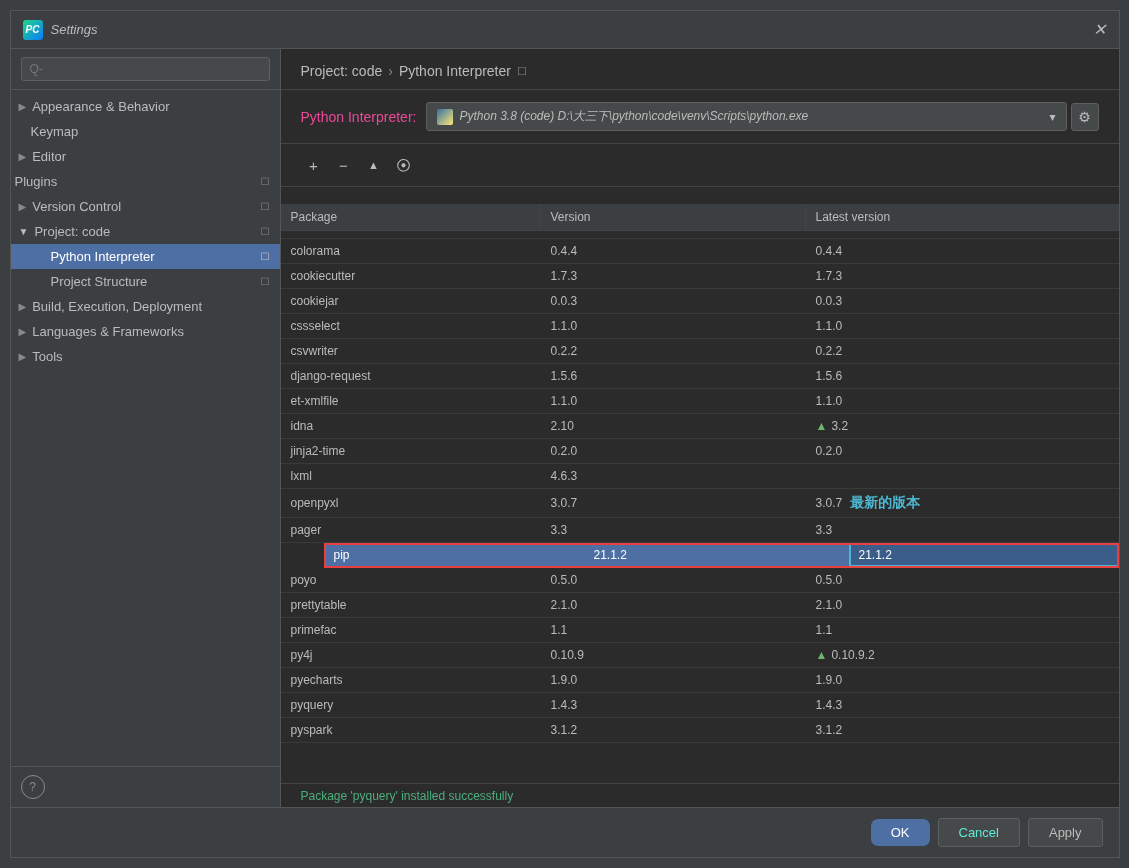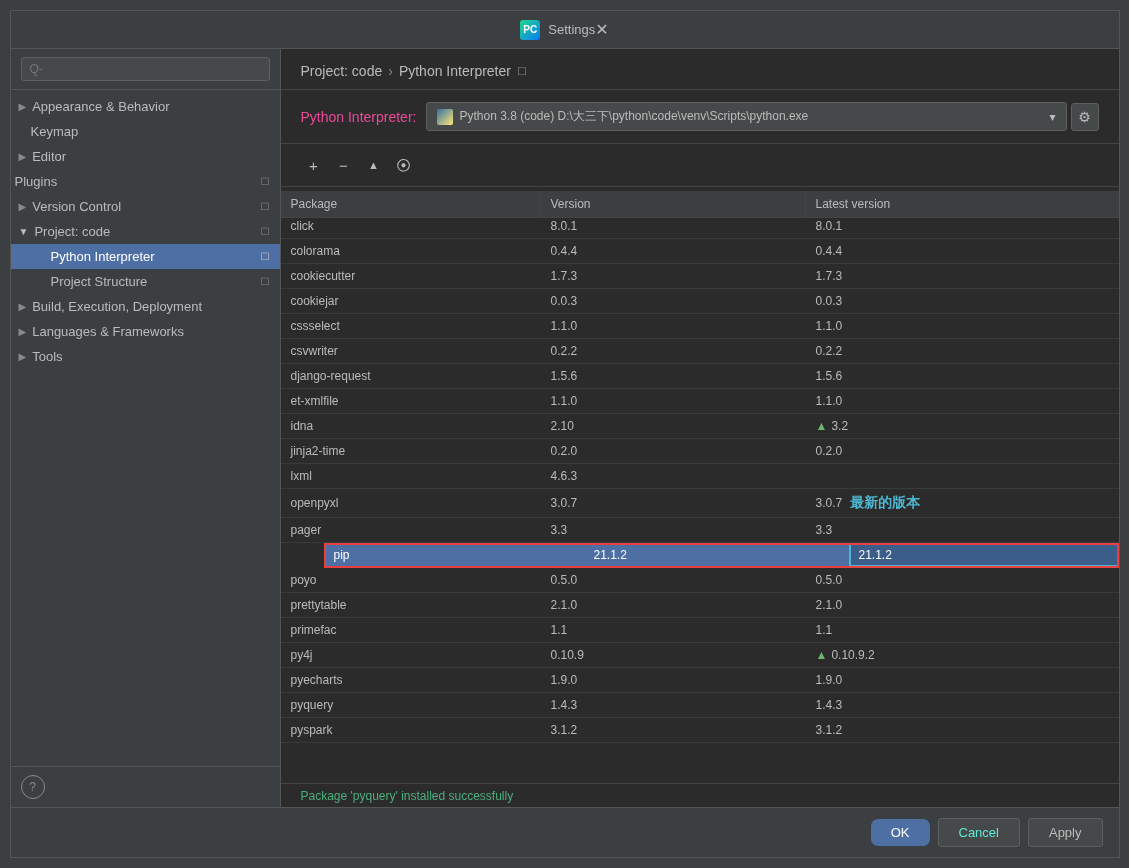--- a/index.html
+++ b/index.html
@@ -22,24 +22,25 @@
       border: 1px solid #555555;
       display: flex;
       flex-direction: column;
       position: relative;
     }
     .title-bar {
       height: 38px;
       background: #3c3f41;
       display: flex;
       align-items: center;
-      justify-content: center;
+      justify-content: space-between;
       padding: 0 12px;
       border-bottom: 1px solid #555555;
       flex-shrink: 0;
+      font-style: italic;
     }
     .title-bar-left {
       display: flex;
       align-items: center;
       gap: 8px;
     }
     .title-logo {
       width: 20px;
       height: 20px;
       background: linear-gradient(135deg, #21d789, #087cfa);
@@ -204,20 +205,21 @@
       display: flex;
       align-items: center;
       justify-content: space-between;
       cursor: pointer;
       border-radius: 3px;
     }
     .interpreter-select-inner {
       display: flex;
       align-items: center;
       gap: 6px;
+      font-style: italic;
     }
     .python-icon {
       width: 16px;
       height: 16px;
       background: linear-gradient(135deg, #3572A5, #FFE873);
       border-radius: 2px;
       display: inline-block;
       flex-shrink: 0;
     }
     .interpreter-gear {
@@ -258,21 +260,21 @@
       flex: 1;
       overflow-y: auto;
       overflow-x: hidden;
     }
     .table-header {
       display: grid;
       grid-template-columns: 260px 265px 1fr;
       background: #3c3f41;
       border-bottom: 1px solid #444;
       position: sticky;
-      top: 4px;
+      top: 17px;
       z-index: 10;
     }
     .table-header-cell {
       padding: 6px 10px;
       color: #bbbbbb;
       font-size: 12px;
       border-right: 1px solid #444;
       font-weight: 500;
     }
     .table-header-cell:last-child { border-right: none; }

